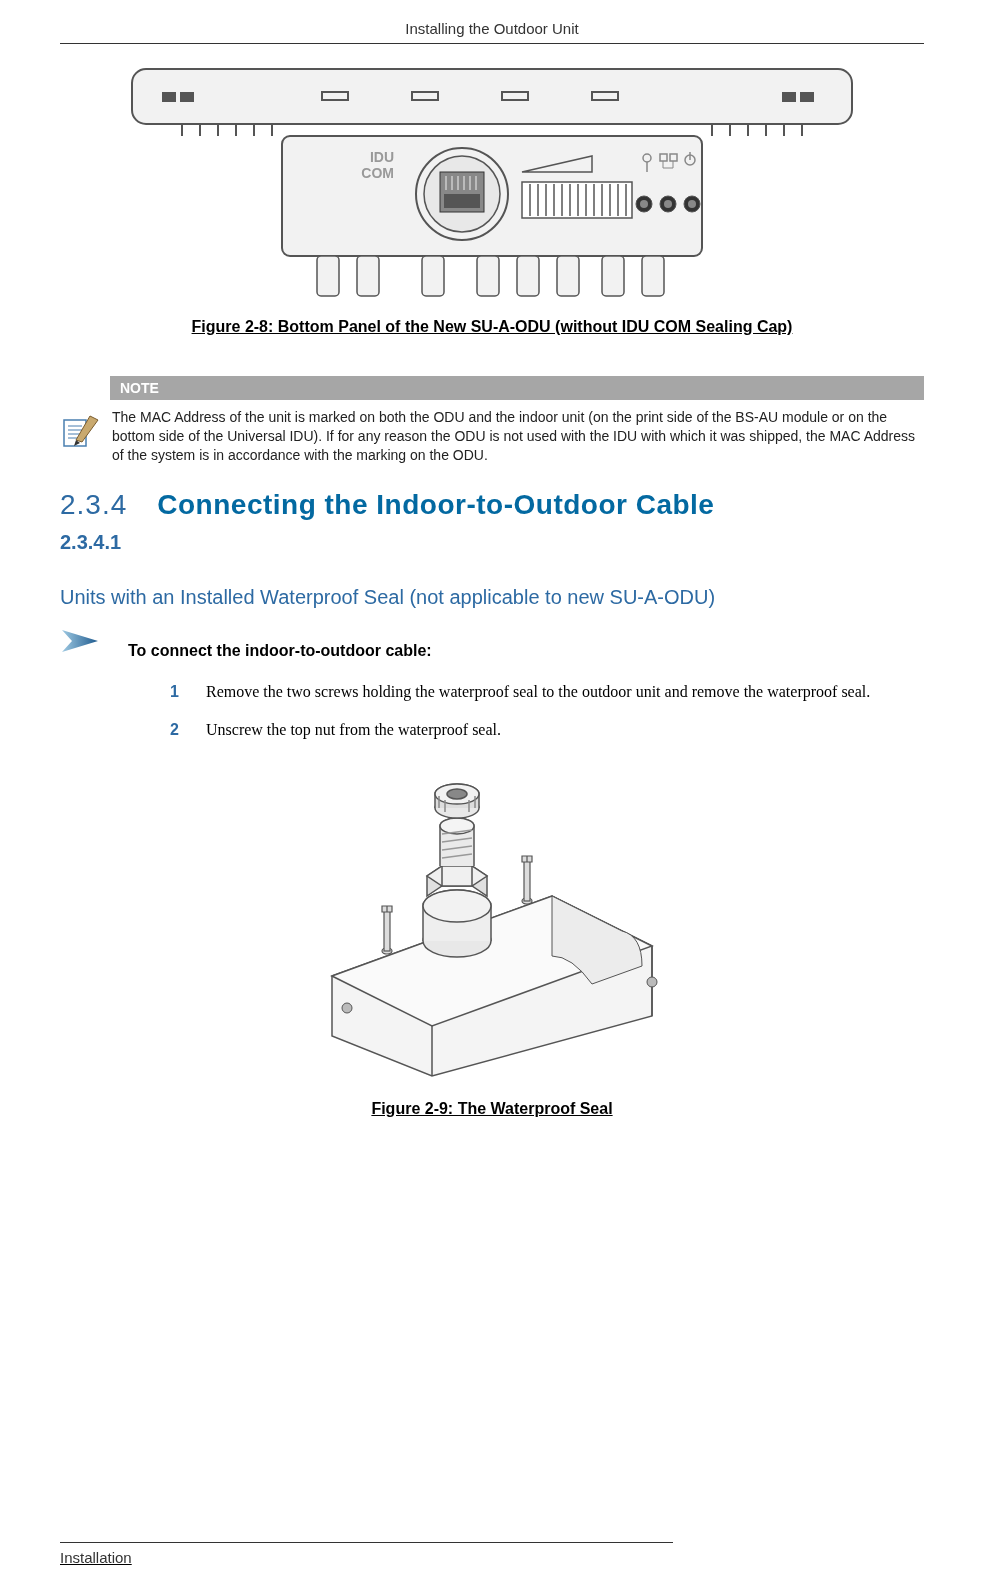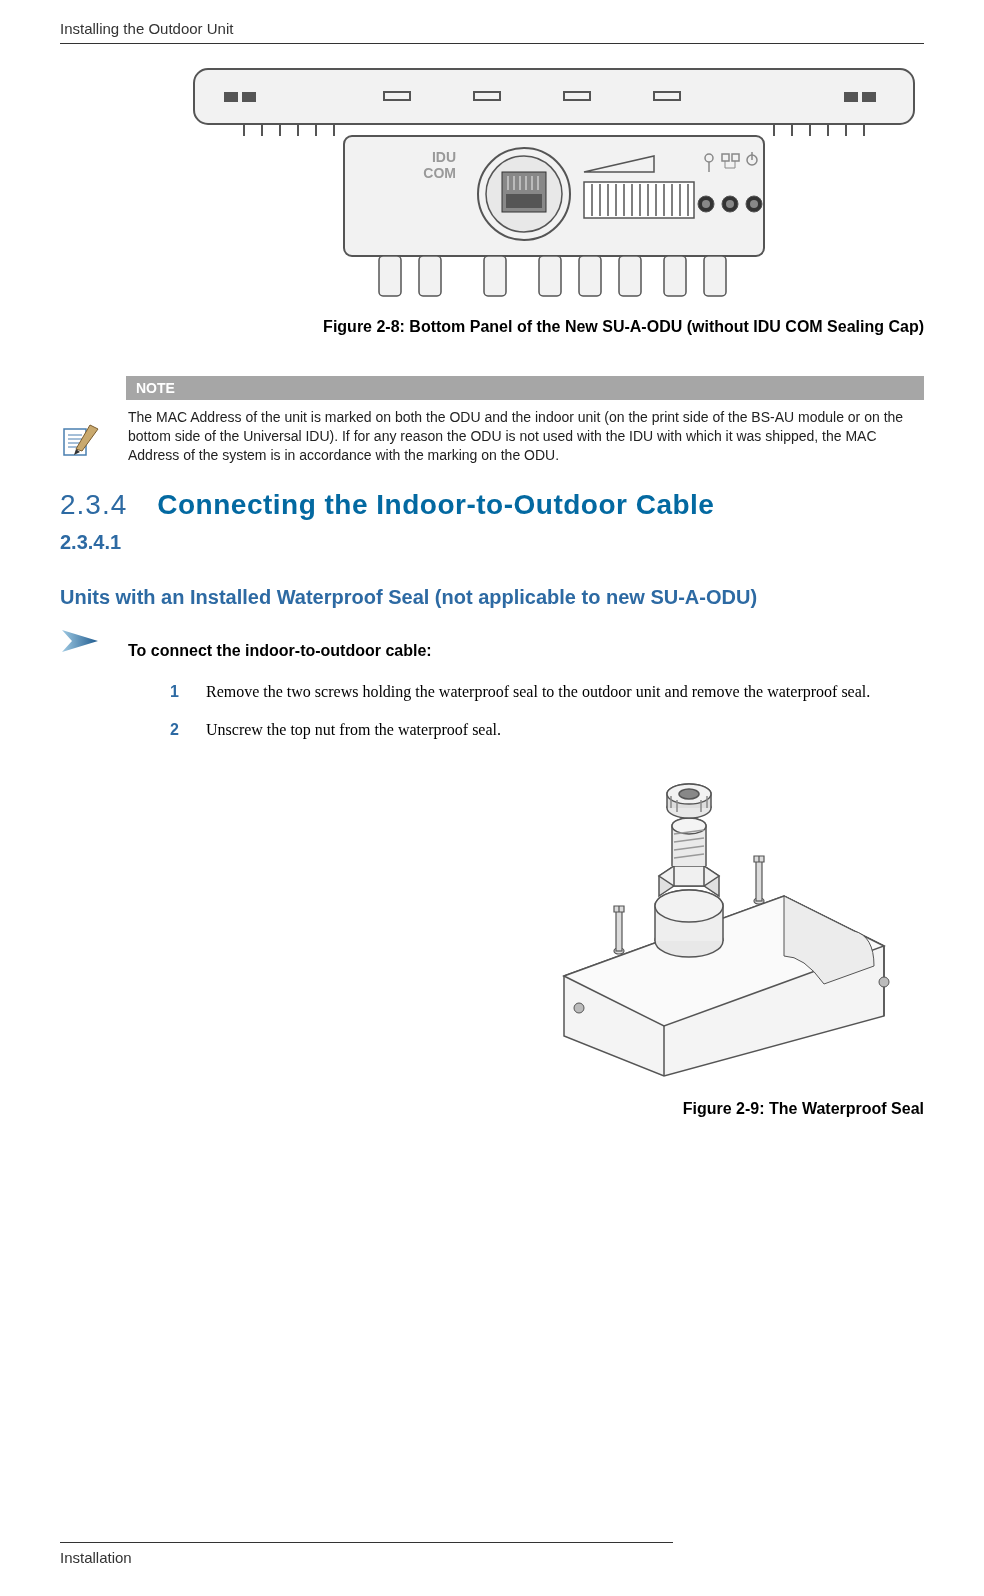--- a/index.html
+++ b/index.html
@@ -8,47 +8,47 @@
     height: 1596px;
     background: #fff;
     font-family: Arial, Helvetica, sans-serif;
     color: #000;
     position: relative;
   }
   .header-area {
     padding: 20px 60px 0 60px;
   }
   .chapter-title {
-    text-align: left;
+    text-align: center;
     font-size: 15px;
     color: #333;
     padding-bottom: 6px;
   }
   .top-rule {
     border: none;
     border-top: 1.5px solid #333;
     margin-bottom: 20px;
   }
   .content {
     padding: 0 60px 0 60px;
   }
   .figure-block {
-    text-align: right;
+    text-align: center;
     margin-bottom: 40px;
+    text-decoration: underline;
   }
   .figure-block svg { display:inline-block; }
   .figure-caption {
     font-weight: bold;
     font-size: 16px;
     margin-top: 10px;
   }
   .note-block {
     display:flex;
-    align-items:flex-end;
-    gap:16px;
+    align-items:center;
     margin: 0 0 24px 0;
   }
   .note-icon { flex:0 0 50px; padding-top:28px; }
   .note-body { flex:1; }
   .note-header {
     background:#a6a6a6;
     color:#fff;
     font-weight:bold;
     font-size:14px;
     padding:4px 10px;
@@ -57,32 +57,33 @@
     font-size:14px;
     line-height:1.35;
     padding:8px 2px 0 2px;
     color:#222;
   }
   .h2-row { display:flex; gap:30px; margin: 24px 0 10px 0; align-items:baseline;}
   .h2-num { font-family: Verdana, Geneva, sans-serif; font-size:28px; color:#2d6aa3; letter-spacing:1px; font-weight:400;}
   .h2-txt { font-family: Verdana, Geneva, sans-serif; font-size:28px; color:#0369a1; letter-spacing:0.5px; font-weight:700;}
   .h3-row { display:flex; gap:30px; margin: 6px 0 16px 0; align-items:flex-start;flex-direction:column;}
   .h3-num { font-size:20px; font-weight:bold; color:#2d6aa3; }
-  .h3-txt { font-size:20px; font-weight:bold; color:#2d6aa3; line-height:1.3; }
+  .h3-txt { font-size:20px; font-weight:normal; color:#2d6aa3; line-height:1.3; }
   .proc-row { display:flex; gap:18px; align-items:flex-end; margin-bottom:20px;}
   .proc-icon { flex:0 0 50px; }
   .proc-title { font-weight:bold; font-size:16px; }
   .step-row { display:flex; gap:18px; margin-left:110px; margin-bottom:14px; font-family: Georgia, 'Times New Roman', serif; font-size:16px; line-height:1.5;}
   .step-num { color:#2d6aa3; font-weight:bold; font-family: Arial, sans-serif; flex:0 0 18px;}
   .step-txt { flex:1; }
   .footer {
     position:absolute;
     bottom:30px;
     left:60px;
     right:72px;
+    text-decoration:underline;
   }
   .footer-rule {
     border:none; border-top:1.5px solid #333; margin-bottom:6px; width:72%;
   }
   .footer-left { font-size:15px; color:#333; }
   .footer-blue-bar { width:120px; height:14px; background:#3a8fc8; }
   .footer-page {
     font-weight:bold; font-size:16px; padding:4px 0 0 0; text-align:right; width:100%;
   }
   .indented-main { margin-left:110px; }

